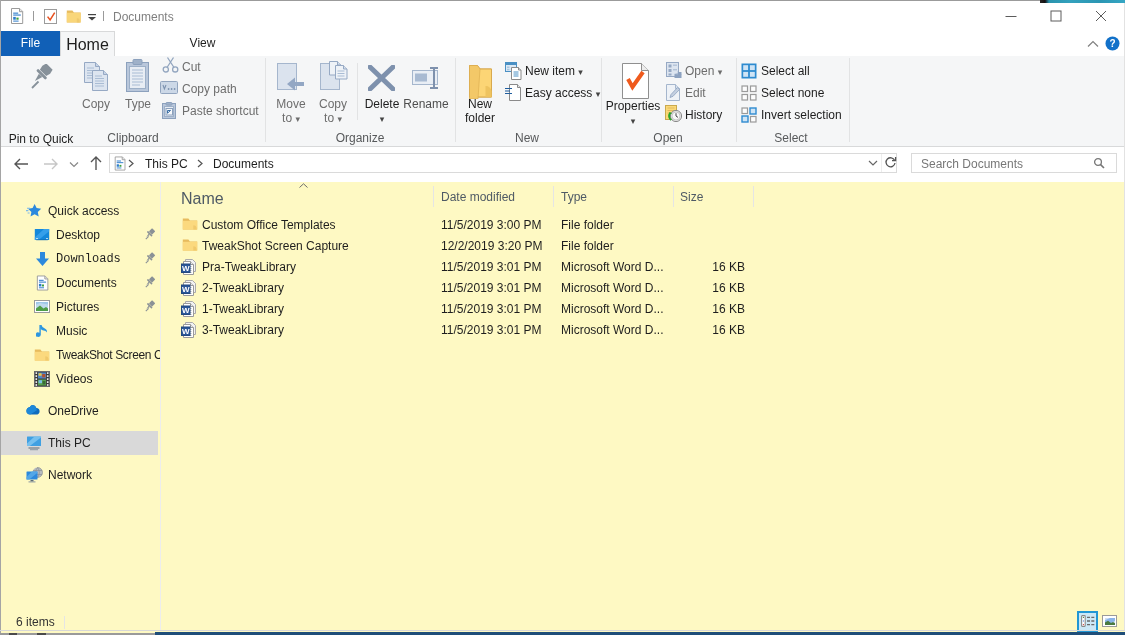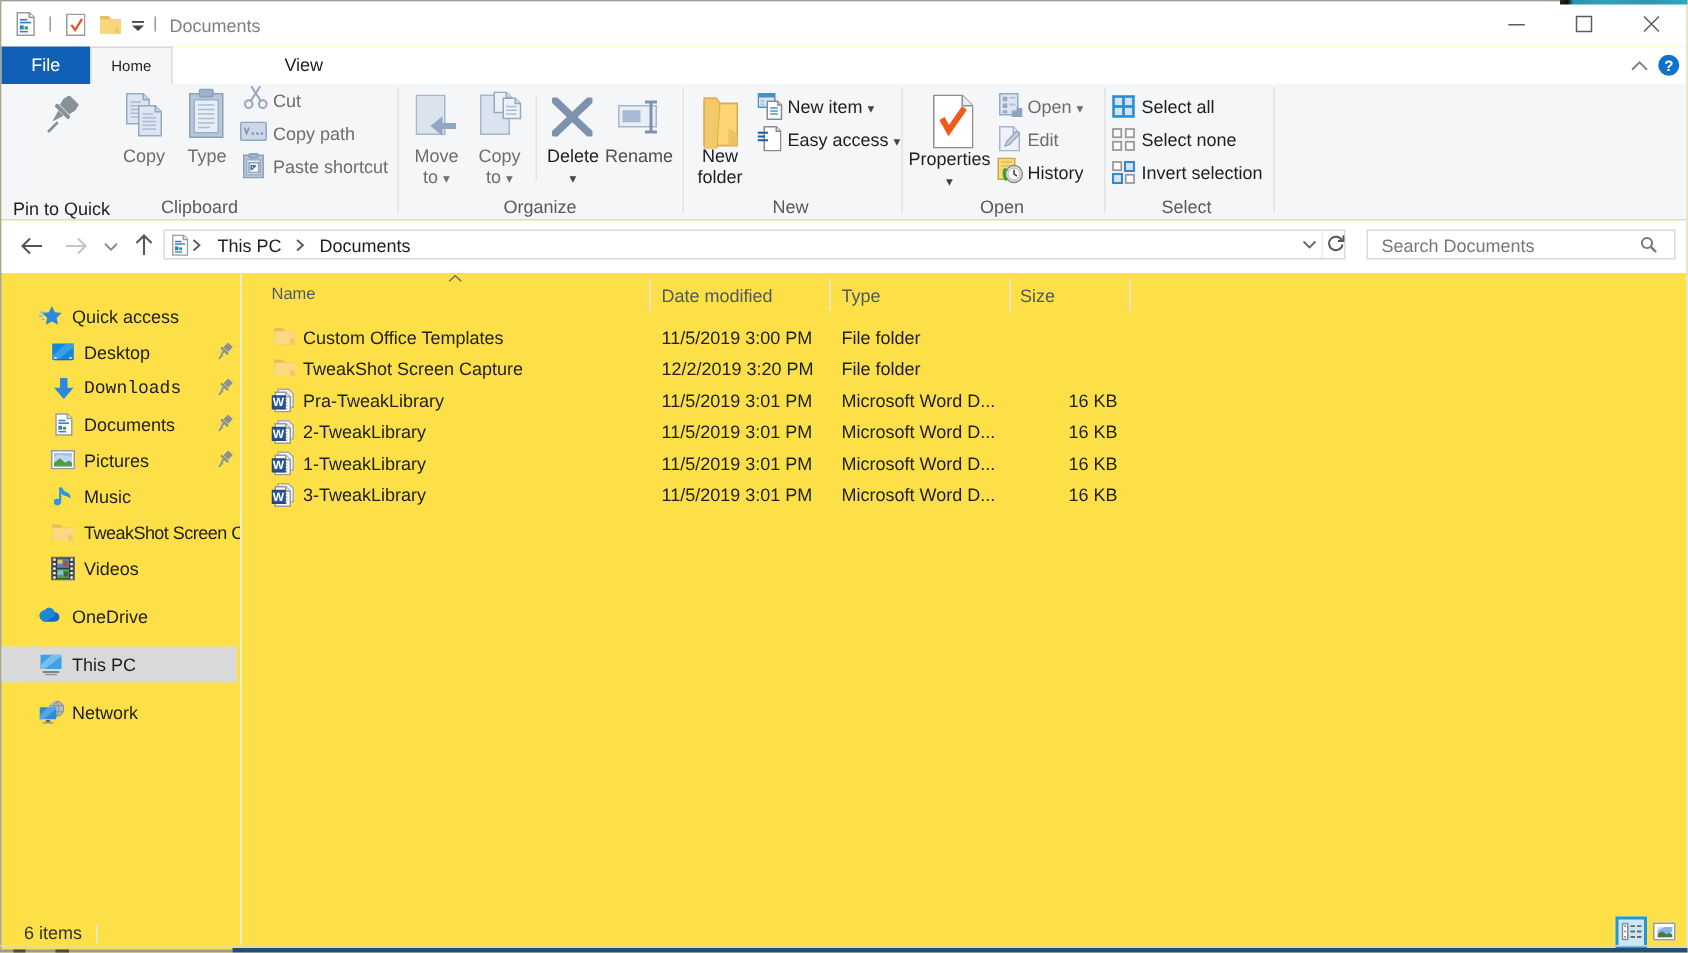--- a/index.html
+++ b/index.html
@@ -1,19 +1,19 @@
 <!DOCTYPE html>
 <html><head>
 <meta charset="utf-8">
 <style>
   * { margin:0; padding:0; box-sizing:border-box; }
   html,body { width:1125px; height:635px; overflow:hidden; background:#fff;
     font-family:"Liberation Sans", sans-serif; }
   .abs { position:absolute; }
-  #win { position:absolute; left:0; top:0; width:1125px; height:635px; background:#fde047;padding-left:44px; }
+  #win { position:absolute; left:0; top:0; width:1125px; height:635px; background:#fef9c3;padding-left:44px; }
   .t12 { font-size:12px; color:#1e1e1e; white-space:nowrap; }
   .gray { color:#6d6d6d; }
   .vsep { position:absolute; width:1px; background:#e2e3e4; }
   .glabel { position:absolute; font-size:12px; color:#57595b; text-align:center; white-space:nowrap; }
 </style>
 </head>
 <body>
 <div id="win">
   <svg width="0" height="0" style="position:absolute">
     <defs>
@@ -68,21 +68,21 @@
     </svg>
   <svg class="abs" style="left:1048px;top:8px;" width="16" height="16" viewBox="0 0 16 16">
       <rect x="3" y="3" width="10" height="10" fill="none" stroke="#5c5c5c" stroke-width="1"></rect>
     </svg>
   <svg class="abs" style="left:1093px;top:8px;" width="16" height="16" viewBox="0 0 16 16">
       <path d="M3 3l10 10M13 3L3 13" stroke="#5c5c5c" stroke-width="1"></path>
     </svg>
 
   <div class="abs" style="left:1px;top:31px;width:1123px;height:25px;background:#fff;"></div>
   <div class="abs" style="left:1px;top:31px;width:59px;height:25px;background:#1160b7;color:#fff;font-size:12px;text-align:center;line-height:25px;">File</div>
-  <div class="abs" style="left:60px;top:31px;width:55px;height:26px;background:#f5f6f7;border:1px solid #d8d9da;border-bottom:none;color:#1e1e1e;font-size:10px;text-align:center;line-height:25px;">Home</div>
+  <div class="abs" style="left:60px;top:31px;width:55px;height:26px;background:#f5f6f7;border:1px solid #d8d9da;border-bottom:none;color:#1e1e1e;font-size:16px;text-align:center;line-height:25px;">Home</div>
   <div class="abs" style="left:115px;top:31px;width:60px;height:25px;color:#1e1e1e;font-size:12px;text-align:right;line-height:25px;margin-top:34px;">Share</div>
   <div class="abs" style="left:175px;top:31px;width:55px;height:25px;color:#1e1e1e;font-size:12px;text-align:center;line-height:25px;">View</div>
   <svg class="abs" style="left:1087px;top:40px;" width="12" height="8" viewBox="0 0 12 8">
       <path d="M1 6.5L6 1.5L11 6.5" fill="none" stroke="#808080" stroke-width="1.2"></path>
     </svg>
   <svg class="abs" style="left:1105px;top:36px;" width="15" height="15" viewBox="0 0 15 15">
       <circle cx="7.5" cy="7.5" r="7" fill="#1271c9"></circle>
       <text x="7.5" y="11" font-size="10" font-weight="bold" fill="#fff" text-anchor="middle" font-family="Liberation Sans">?</text>
     </svg>
 
@@ -326,21 +326,21 @@
   <svg class="abs" style="left:1093px;top:157px;" width="12" height="12" viewBox="0 0 12 12">
       <circle cx="5" cy="5" r="3.4" fill="none" stroke="#777" stroke-width="1.3"></circle>
       <path d="M7.6 7.6L11 11" stroke="#777" stroke-width="1.6"></path>
     </svg>
 
   <div class="abs" style="left:160px;top:182px;width:1px;height:448px;background:#ededed;"></div>
 
   <svg class="abs" style="left:299px;top:183px;" width="9" height="5" viewBox="0 0 9 5">
       <path d="M0.5 4.5L4.5 0.8L8.5 4.5" fill="none" stroke="#6d6d6d" stroke-width="1"></path>
     </svg>
-  <div class="abs" style="left:181px;top:190px;font-size:11px;color:#4f5a65;">Name</div>
+  <div class="abs" style="left:181px;top:190px;font-size:16px;color:#4f5a65;">Name</div>
   <div class="abs" style="left:441px;top:190px;font-size:12px;color:#4f5a65;">Date modified</div>
   <div class="abs" style="left:561px;top:190px;font-size:12px;color:#4f5a65;">Type</div>
   <div class="abs" style="left:680px;top:190px;font-size:12px;color:#4f5a65;">Size</div>
   <div class="abs" style="left:433px;top:186px;width:1px;height:21px;background:#e5e5e5;"></div>
   <div class="abs" style="left:553px;top:186px;width:1px;height:21px;background:#e5e5e5;"></div>
   <div class="abs" style="left:673px;top:186px;width:1px;height:21px;background:#e5e5e5;"></div>
   <div class="abs" style="left:753px;top:186px;width:1px;height:21px;background:#e5e5e5;"></div>
 
   <svg class="abs" style="left:182px;top:216px;" width="16" height="16" viewBox="0 0 16 16">
     <path d="M0.8 2.6h5.6l1.5 2h7.3v9h-14.4z" fill="#e7bb5e"></path>

